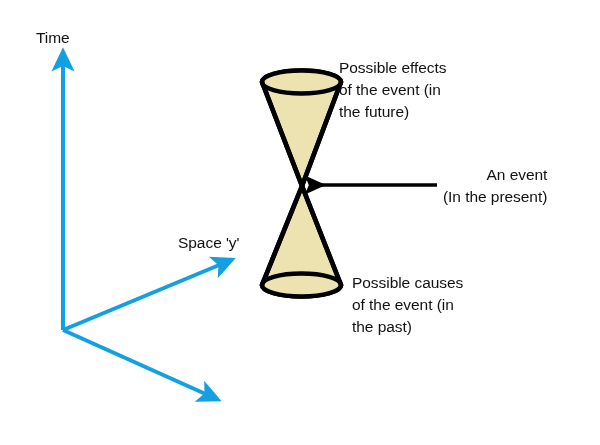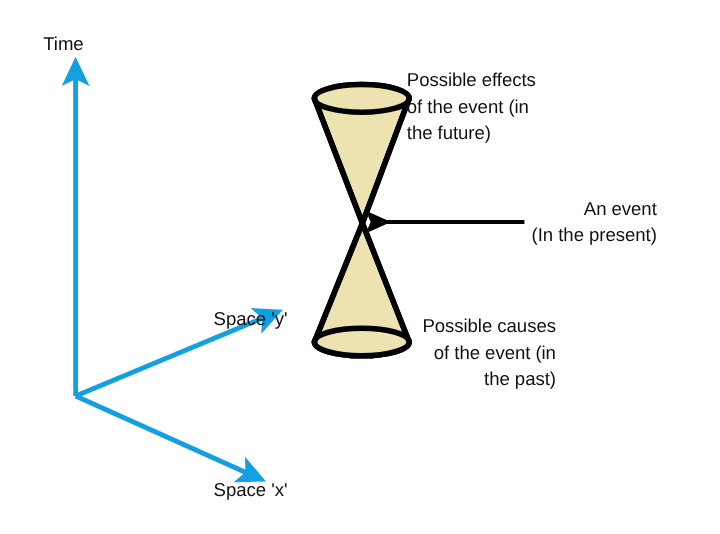--- a/index.html
+++ b/index.html
@@ -36,25 +36,25 @@
     font-family: "Liberation Sans", sans-serif;
     font-size: 15.5px;
     line-height: 1.42;
     white-space: pre-line;
     letter-spacing: -0.05px;
   }
   .axis-lbl {
     font-size: 15.5px;
   }
   #label-time     { left: 36px;  top: 27px;  }
-  #label-space-y  { left: 178px; top: 232px; margin-top: 24px; }
+  #label-space-y  { left: 178px; top: 232px; }
   #label-space-x  { left: 178px; top: 398px; }
   #label-effects  { left: 339px; top: 57px;  }
   #label-event    { left: 443px; top: 164px; text-align: right; }
-  #label-causes   { left: 352px; top: 262px; text-align: right; }
+  #label-causes   { left: 352px; top: 272px; }
 </style>
 </head>
 <body>
 
 <div id="diagram-root">
 
   <svg class="canvas" viewBox="0 0 600 445">
     <defs>
       <marker id="arrow-blue" markerWidth="7" markerHeight="7" refX="3.2" refY="3.3" orient="auto" markerUnits="strokeWidth">
         <path d="M0.3,0.4 L6.4,3.3 L0.3,6.2 L1.7,3.3 Z" fill="#13A0E3"></path>
@@ -93,21 +93,20 @@
       <path d="M 262,285 L 302,186 L 341,285"></path>
     </g>
 
     <line x1="437" y1="185" x2="317" y2="185" stroke="#000000" stroke-width="3.4" marker-end="url(#arrow-black)"></line>
   </svg>
 
   <div class="lbl axis-lbl" id="label-time">Time</div>
 
   <div class="lbl axis-lbl" id="label-space-y">Space 'y'</div>
 
-  <div class="lbl axis-lbl" id="label-space-x">Space 'x'</div>
 
   <div class="lbl" id="label-effects">Possible effects
 of the event (in
 the future)</div>
 
   <div class="lbl" id="label-event">An event
 (In the present)</div>
 
   <div class="lbl" id="label-causes">Possible causes
 of the event (in

